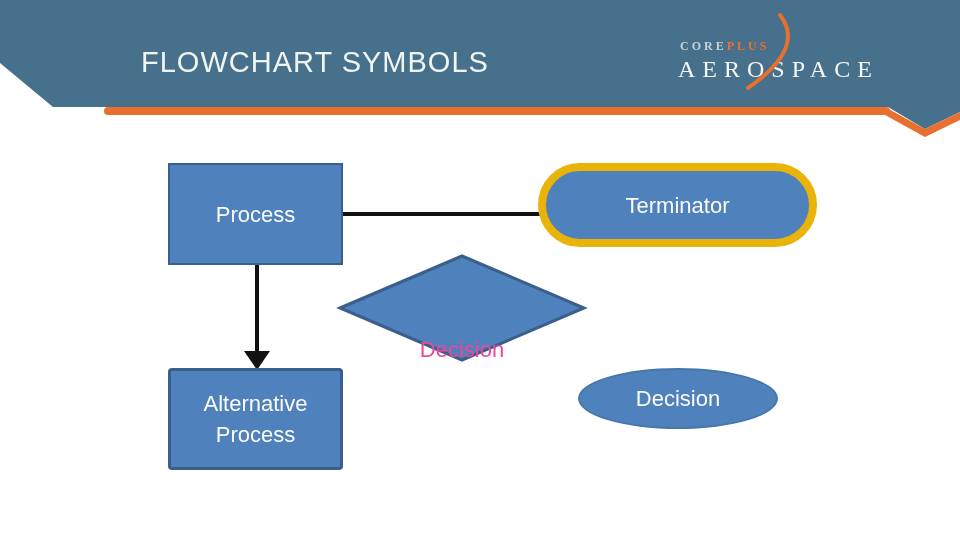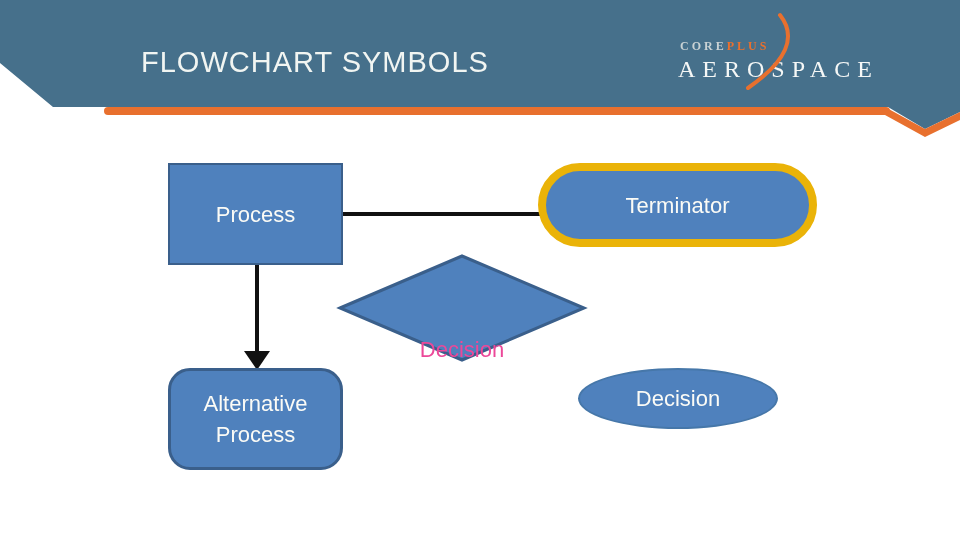--- a/index.html
+++ b/index.html
@@ -25,21 +25,21 @@
 
   
   .shape {
     position: absolute; display: flex; flex-direction: column;
     align-items: center; justify-content: center;
     background: #4F81BD; color: #FBFBF6; font-size: 22px;
     text-align: center; line-height: 31px;
   }
   .process        { left: 168px; top: 163px; width: 175px; height: 102px; border: 2px solid #3A5F8B; }
   .terminator     { left: 538px; top: 163px; width: 279px; height: 84px; border: 8px solid #eab308; border-radius: 51px; gap: 47px; }
-  .alt-process    { left: 168px; top: 368px; width: 175px; height: 102px; border: 3px solid #3A5F8B; border-radius: 22px; }
+  .alt-process    { left: 168px; top: 368px; width: 175px; height: 102px; border: 3px solid #3A5F8B; border-radius: 4px; }
   .connector-oval { left: 578px; top: 368px; width: 200px; height: 61px;  border: 2px solid #4677A9; border-radius: 50%; }
 
   .decision-svg   { position: absolute; left: 336px; top: 253px; width: 252px; height: 112px; }
   .decision-label {
     position: absolute; left: 336px; top: 253px; width: 252px; height: 110px;
     display: flex; align-items: flex-end; justify-content: center;
     color: #ec4899; font-size: 22px; background: transparent; border: none;
   }
 
   

